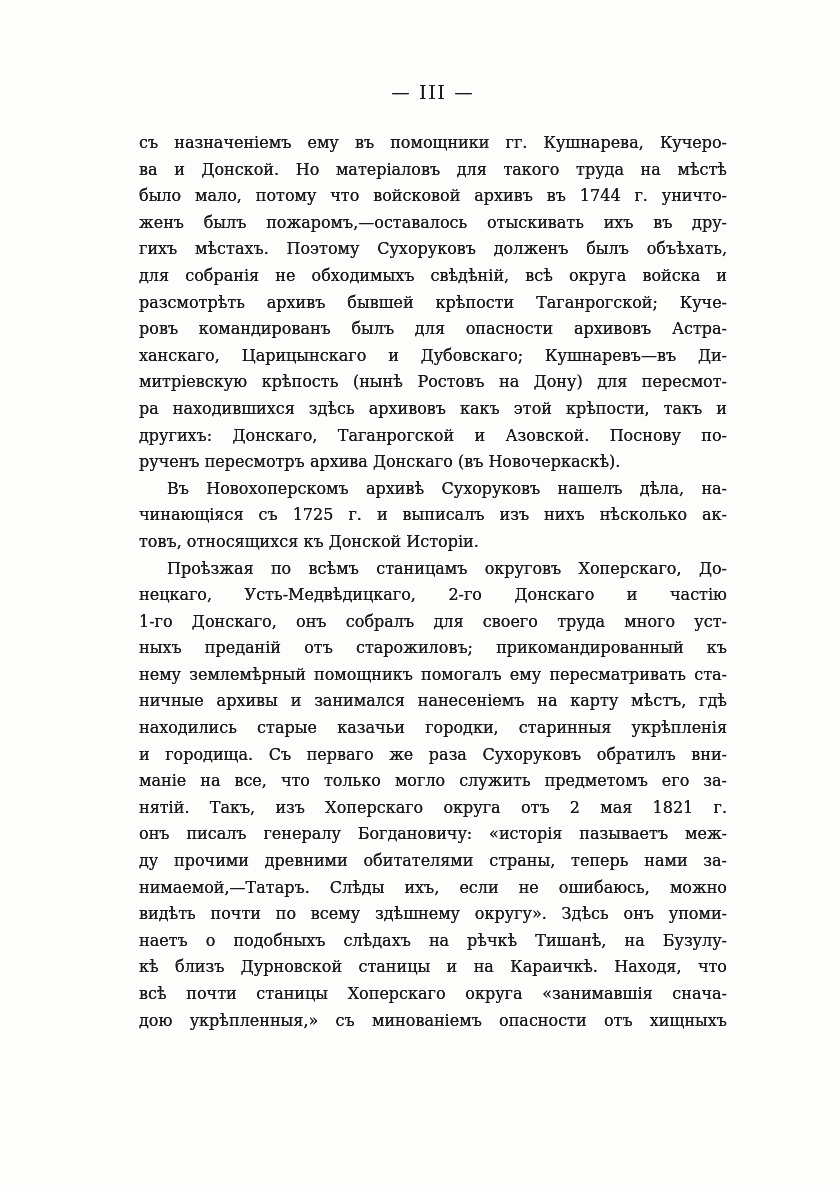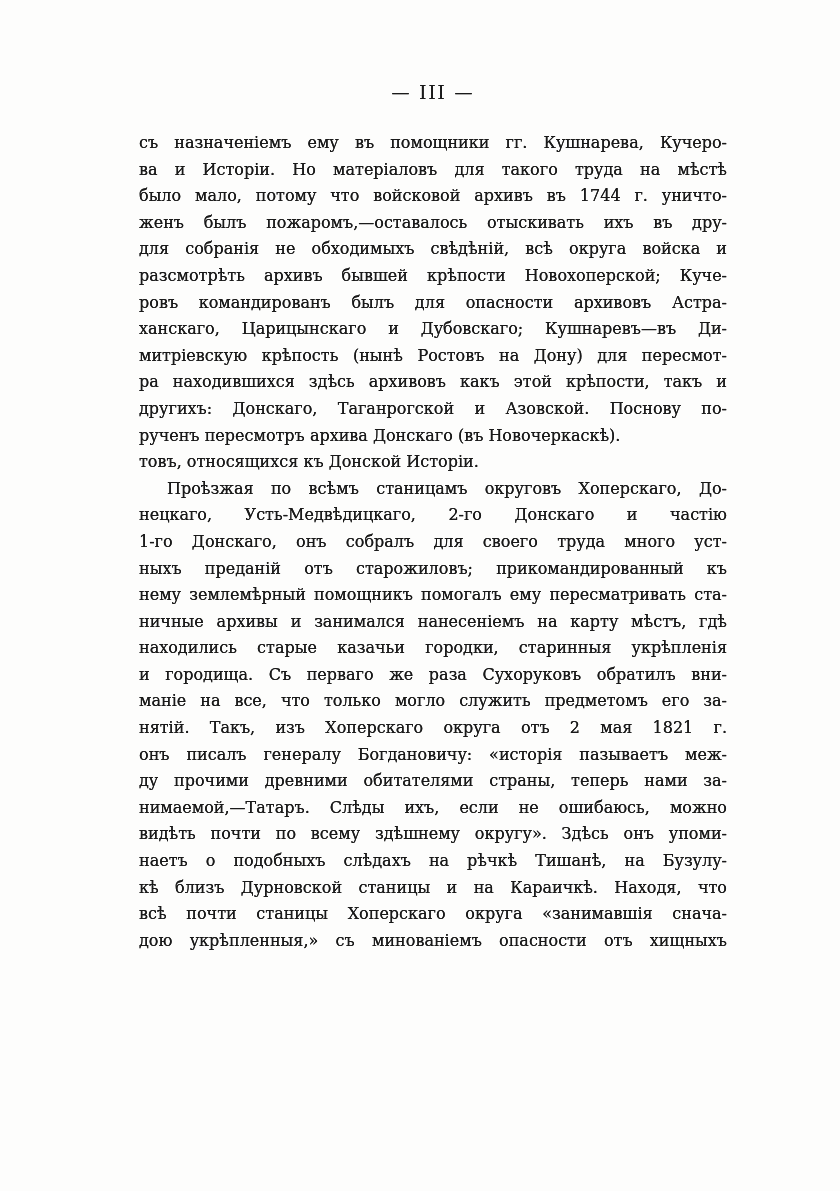--- a/index.html
+++ b/index.html
@@ -51,31 +51,34 @@
     text-indent: 28px;
   }
 </style>
 </head>
 <body>
 
 <div class="page" style="background: rgb(253, 253, 252); color: rgb(26, 26, 26);">
   <div class="running-head">— III —</div>
   <div class="text-block">
       <div class="line">съ назначеніемъ ему въ помощники гг. Кушнарева, Кучеро-</div>
-      <div class="line">ва и Исторіи. Но матеріаловъ для такого труда на мѣстѣ</div>
+      <div class="line">ва и Донской. Но матеріаловъ для такого труда на мѣстѣ</div>
       <div class="line">было мало, потому что войсковой архивъ въ 1744 г. уничто-</div>
       <div class="line">женъ былъ пожаромъ,—оставалось отыскивать ихъ въ дру-</div>
+      <div class="line">гихъ мѣстахъ. Поэтому Сухоруковъ долженъ былъ объѣхать,</div>
       <div class="line">для собранія не обходимыхъ свѣдѣній, всѣ округа войска и</div>
-      <div class="line">разсмотрѣть архивъ бывшей крѣпости Новохоперской; Куче-</div>
+      <div class="line">разсмотрѣть архивъ бывшей крѣпости Таганрогской; Куче-</div>
       <div class="line">ровъ командированъ былъ для опасности архивовъ Астра-</div>
       <div class="line">ханскаго, Царицынскаго и Дубовскаго; Кушнаревъ—въ Ди-</div>
       <div class="line">митріевскую крѣпость (нынѣ Ростовъ на Дону) для пересмот-</div>
       <div class="line">ра находившихся здѣсь архивовъ какъ этой крѣпости, такъ и</div>
       <div class="line">другихъ: Донскаго, Таганрогской и Азовской. Поснову по-</div>
       <div class="line short">рученъ пересмотръ архива Донскаго (въ Новочеркаскѣ).</div>
+      <div class="line indent">Въ Новохоперскомъ архивѣ Сухоруковъ нашелъ дѣла, на-</div>
+      <div class="line">чинающіяся съ 1725 г. и выписалъ изъ нихъ нѣсколько ак-</div>
       <div class="line short">товъ, относящихся къ Донской Исторіи.</div>
       <div class="line indent">Проѣзжая по всѣмъ станицамъ округовъ Хоперскаго, До-</div>
       <div class="line">нецкаго, Усть-Медвѣдицкаго, 2-го Донскаго и частію</div>
       <div class="line">1-го Донскаго, онъ собралъ для своего труда много уст-</div>
       <div class="line">ныхъ преданій отъ старожиловъ; прикомандированный къ</div>
       <div class="line">нему землемѣрный помощникъ помогалъ ему пересматривать ста-</div>
       <div class="line">ничные архивы и занимался нанесеніемъ на карту мѣстъ, гдѣ</div>
       <div class="line">находились старые казачьи городки, старинныя укрѣпленія</div>
       <div class="line">и городища. Съ перваго же раза Сухоруковъ обратилъ вни-</div>
       <div class="line">маніе на все, что только могло служить предметомъ его за-</div>

